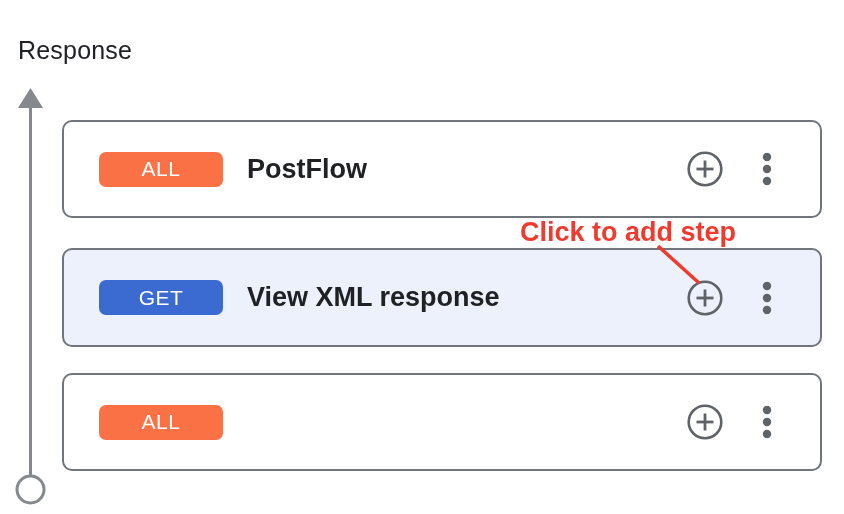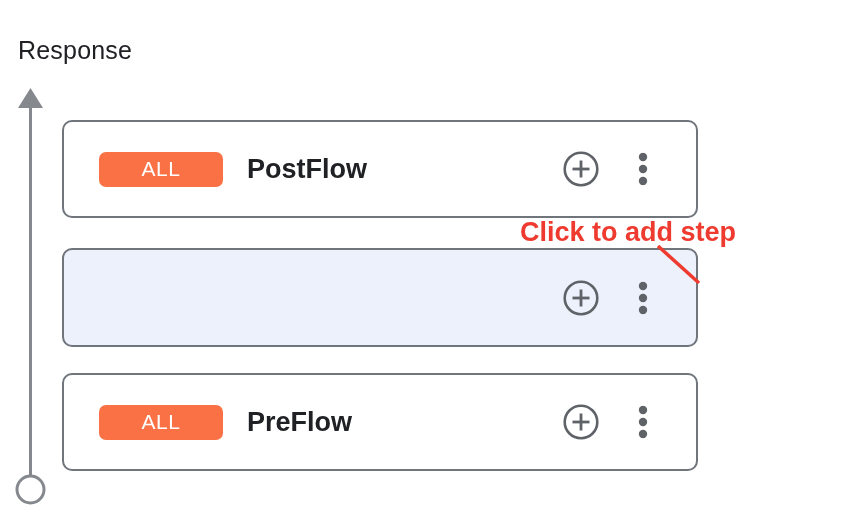--- a/index.html
+++ b/index.html
@@ -19,21 +19,21 @@
     letter-spacing: 0.2px;
   }
   .rail {
     position: absolute;
     left: 0; top: 0;
     pointer-events: none;
   }
   .card {
     position: absolute;
     left: 62px;
-    width: 636px;
+    width: 760px;
     height: 98px;
     background: #ffffff;
     border: 2px solid #6f757b;
     border-radius: 10px;
     display: flex;
     align-items: center;
     padding-left: 35px;
     cursor: pointer;
   }
   .card.selected { background: #edf1fb; }
@@ -112,39 +112,40 @@
   <button class="icon-btn menu-btn">
     <svg width="10" height="33" viewBox="0 0 10 33">
       <circle cx="5" cy="4.5" r="4.2" fill="#5f6368"></circle>
       <circle cx="5" cy="16.5" r="4.2" fill="#5f6368"></circle>
       <circle cx="5" cy="28.5" r="4.2" fill="#5f6368"></circle>
     </svg>
   </button>
 </div>
 
 <div class="card card-2 selected">
+  <span class="badge badge-get">GET</span>
+  <span class="card-title">View XML response</span>
   <button class="icon-btn add-btn">
     <svg width="38" height="38" viewBox="0 0 38 38">
       <circle cx="19" cy="19" r="16.3" fill="none" stroke="#5f6368" stroke-width="2.6"></circle>
       <line x1="10.5" y1="19" x2="27.5" y2="19" stroke="#5f6368" stroke-width="2.8"></line>
       <line x1="19" y1="10.5" x2="19" y2="27.5" stroke="#5f6368" stroke-width="2.8"></line>
     </svg>
   </button>
   <button class="icon-btn menu-btn">
     <svg width="10" height="33" viewBox="0 0 10 33">
       <circle cx="5" cy="4.5" r="4.2" fill="#5f6368"></circle>
       <circle cx="5" cy="16.5" r="4.2" fill="#5f6368"></circle>
       <circle cx="5" cy="28.5" r="4.2" fill="#5f6368"></circle>
     </svg>
   </button>
 </div>
 
 <div class="card card-3">
   <span class="badge badge-all">ALL</span>
-  <span class="card-title">PreFlow</span>
   <button class="icon-btn add-btn">
     <svg width="38" height="38" viewBox="0 0 38 38">
       <circle cx="19" cy="19" r="16.3" fill="none" stroke="#5f6368" stroke-width="2.6"></circle>
       <line x1="10.5" y1="19" x2="27.5" y2="19" stroke="#5f6368" stroke-width="2.8"></line>
       <line x1="19" y1="10.5" x2="19" y2="27.5" stroke="#5f6368" stroke-width="2.8"></line>
     </svg>
   </button>
   <button class="icon-btn menu-btn">
     <svg width="10" height="33" viewBox="0 0 10 33">
       <circle cx="5" cy="4.5" r="4.2" fill="#5f6368"></circle>

